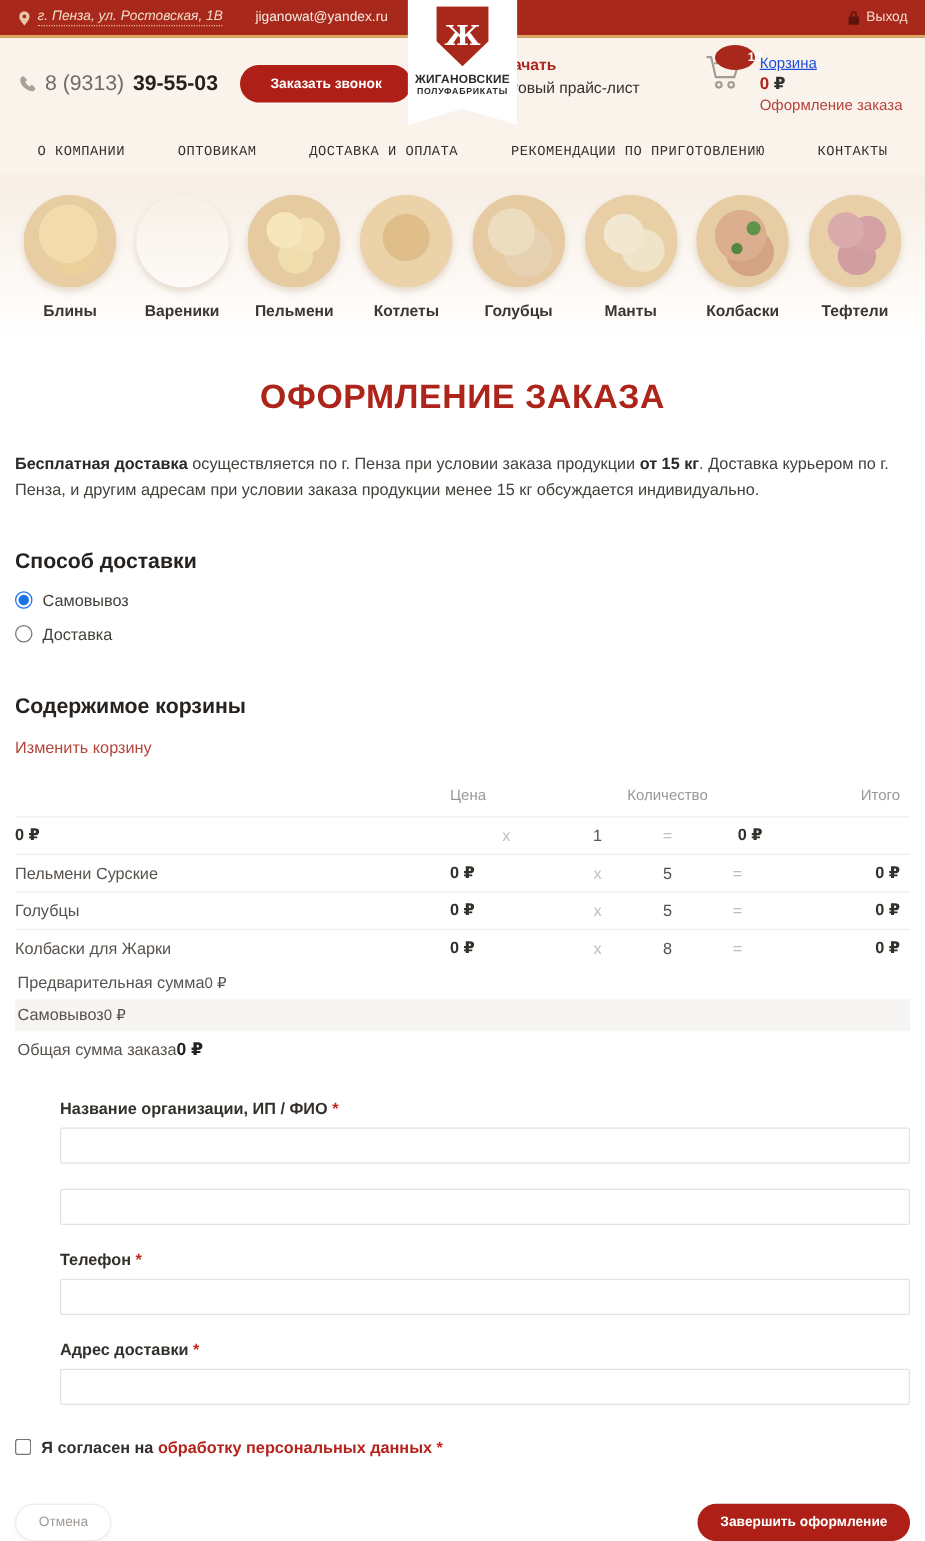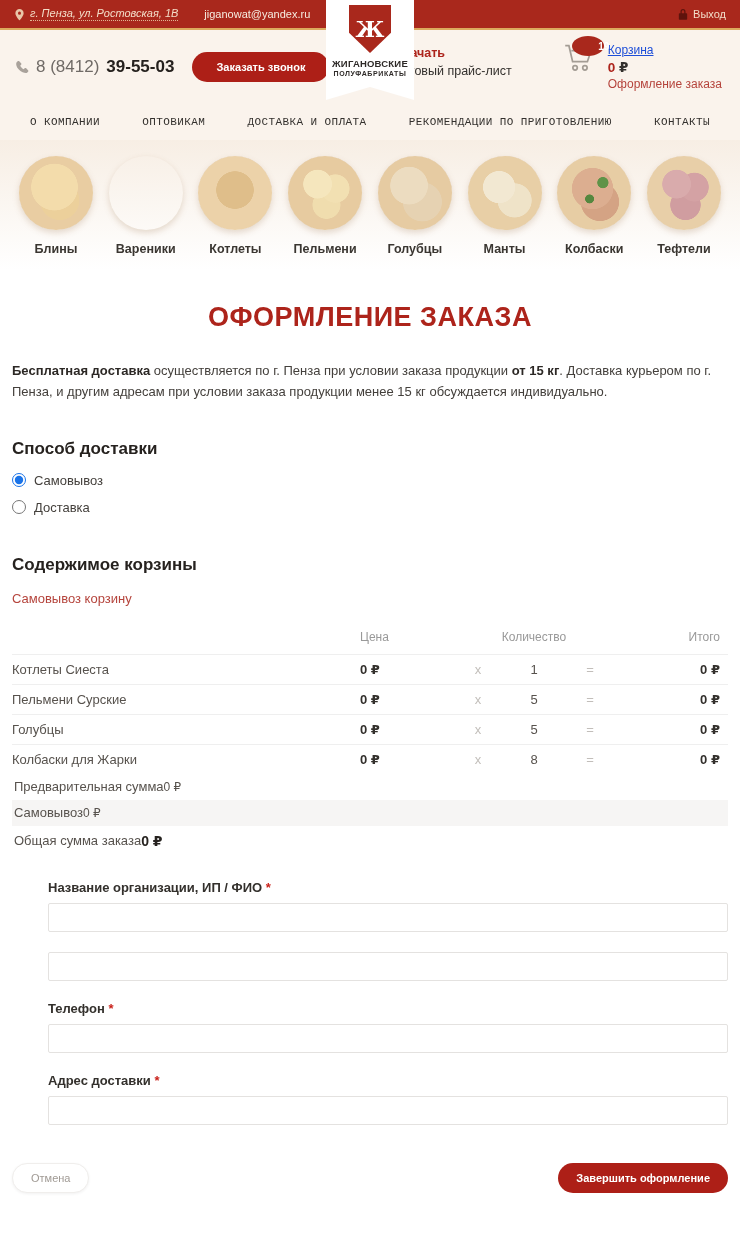--- a/index.html
+++ b/index.html
@@ -154,21 +154,21 @@
     <div class="l2">ПОЛУФАБРИКАТЫ</div>
   </div>
 
   <div class="header">
     <div class="phone-block">
       <span class="icon">
         <svg width="15" height="15" viewBox="0 0 14 14" fill="currentColor">
             <path d="M3.4 1.2c.4-.4 1.1-.4 1.5 0L6.6 3c.4.4.4 1.1 0 1.5l-.8.8c.5 1.2 2.1 2.8 3.3 3.3l.8-.8c.4-.4 1.1-.4 1.5 0l1.7 1.7c.4.4.4 1.1 0 1.5l-.9.9c-.8.8-4.6.2-7.5-2.7S1.7 3.1 2.5 2.2z"></path>
           </svg>
       </span>
-      <span>8 (8412)</span>
+      <span>8 (9313)</span>
       <span class="phone-bold">39-55-03</span>
     </div>
     <button class="btn-call">Заказать звонок</button>
 
     <div class="header-right">
       <div class="download">
         <span class="icon">
           <svg width="22" height="28" viewBox="0 0 18 22" fill="none" stroke="currentColor" stroke-width="1.4">
               <path d="M3 1h8l4 4v16H3z"></path>
               <path d="M11 1v4h4"></path>
@@ -213,26 +213,26 @@
 <div class="categories">
   <div class="cat">
     <div class="cat-circle c1"></div>
     <span class="cat-label">Блины</span>
   </div>
   <div class="cat">
     <div class="cat-circle c2"></div>
     <span class="cat-label">Вареники</span>
   </div>
   <div class="cat">
+    <div class="cat-circle c4"></div>
+    <span class="cat-label">Пельмени</span>
+  </div>
+  <div class="cat">
     <div class="cat-circle c3"></div>
     <span class="cat-label">Котлеты</span>
-  </div>
-  <div class="cat">
-    <div class="cat-circle c4"></div>
-    <span class="cat-label">Пельмени</span>
   </div>
   <div class="cat">
     <div class="cat-circle c5"></div>
     <span class="cat-label">Голубцы</span>
   </div>
   <div class="cat">
     <div class="cat-circle c6"></div>
     <span class="cat-label">Манты</span>
   </div>
   <div class="cat">
@@ -257,31 +257,30 @@
       <span>Самовывоз</span>
     </label>
     <label class="radio-row">
       <input type="radio" name="delivery" style="">
       <span>Доставка</span>
     </label>
   </div>
 
   <div class="cart-section">
     <div class="section-h">Содержимое корзины</div>
-    <span class="edit-link">Самовывоз корзину</span>
+    <span class="edit-link">Изменить корзину</span>
 
     <div class="tbl-head">
       <span></span>
       <span class="h-price">Цена</span>
       <span class="h-qty">Количество</span>
       <span class="h-total">Итого</span>
     </div>
 
     <div class="tbl-row">
-      <span class="cell-name">Котлеты Сиеста</span>
       <span class="cell-price">0 ₽</span>
       <span class="cell-x">x</span>
       <span class="cell-qty">1</span>
       <span class="cell-eq">=</span>
       <span class="cell-total">0 ₽</span>
     </div>
     <div class="tbl-row">
       <span class="cell-name">Пельмени Сурские</span>
       <span class="cell-price">0 ₽</span>
       <span class="cell-x">x</span>
@@ -330,19 +329,23 @@
     </div>
     <div class="field">
       <label><span>Телефон</span> <span class="req">*</span></label>
       <input type="text" style="">
     </div>
     <div class="field">
       <label><span>Адрес доставки</span> <span class="req">*</span></label>
       <input type="text" style="">
     </div>
 
+    <label class="consent">
+      <input type="checkbox" style="">
+      <span><span>Я согласен на </span><span class="consent-link">обработку персональных данных</span> <span class="req">*</span></span>
+    </label>
 
     <div class="actions">
       <button class="btn-cancel">Отмена</button>
       <button class="btn-submit">Завершить оформление</button>
     </div>
   </div>
 </div>
 
 </body></html>

